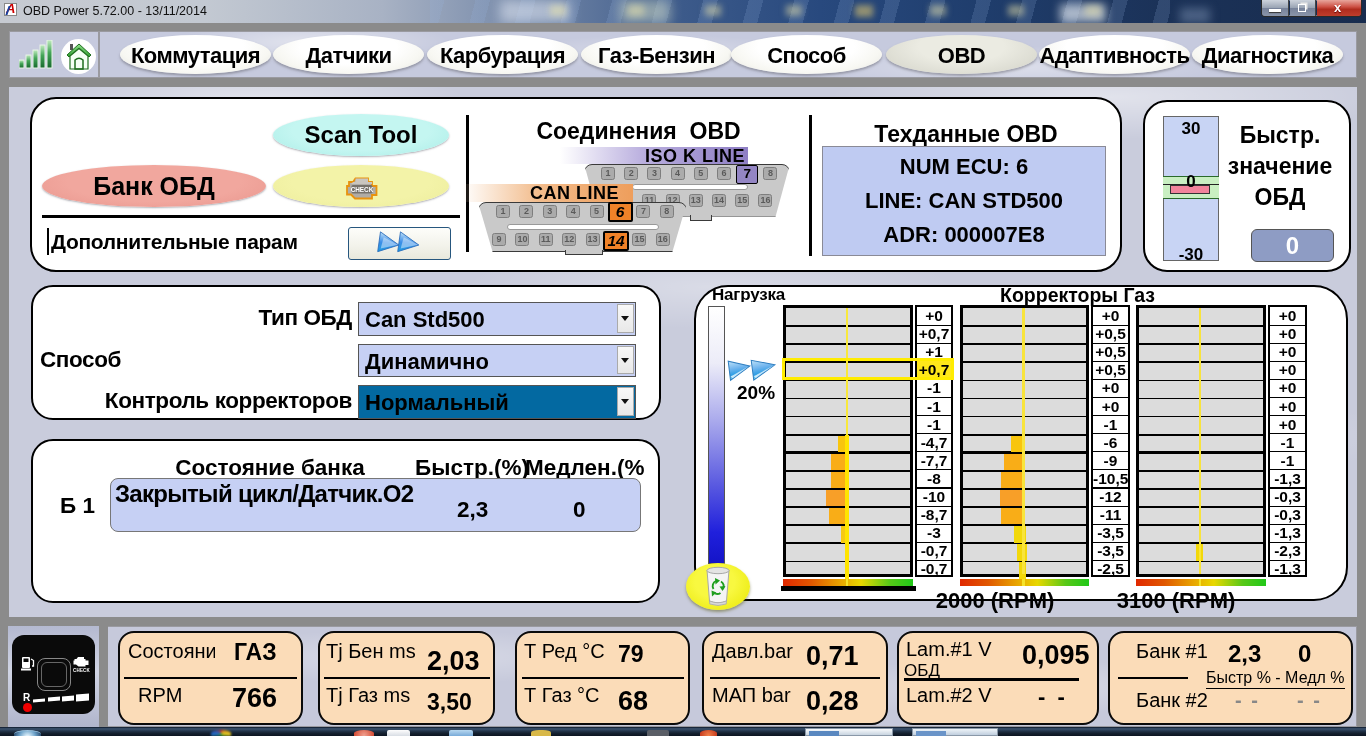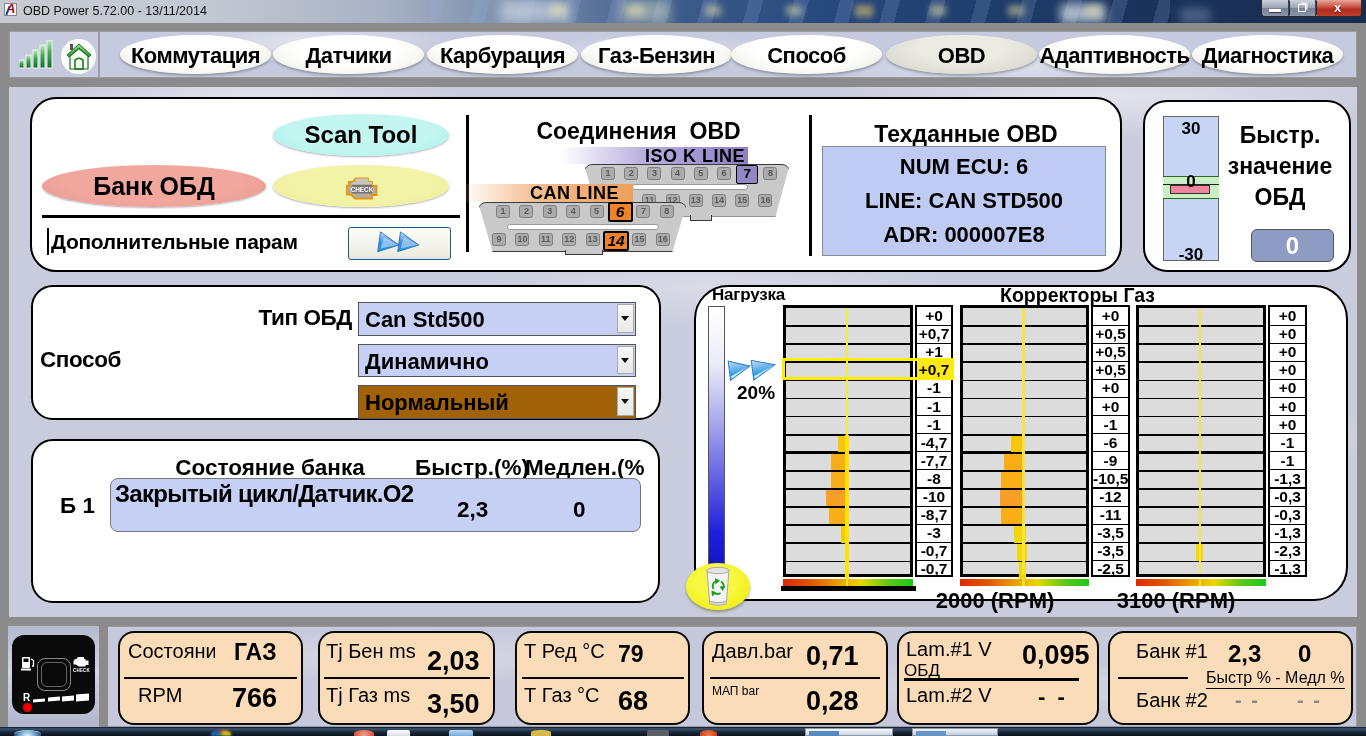--- a/index.html
+++ b/index.html
@@ -221,21 +221,22 @@
    <div class="abs" style="left:3px;top:11px;width:0;height:0;border-left:4.5px solid transparent;border-right:4.5px solid transparent;border-top:5.5px solid #111"></div>
  </div>
 </div>
 <div class="abs b" style="left:40px;top:346.5px;width:312px;text-align:left;font-size:22.5px;letter-spacing:-0.4px">Способ</div>
 <div class="abs" style="left:358px;top:343.5px;width:278px;height:33.5px;background:#c6d0f4;border:1.5px solid #555">
  <div class="abs b" style="left:6px;top:4px;font-size:22px">Динамично</div>
  <div class="abs" style="right:1px;top:1px;width:17px;height:28.5px;background:linear-gradient(#f8f8f8,#e8e8e8);border:1px solid #aaa">
    <div class="abs" style="left:3px;top:11px;width:0;height:0;border-left:4.5px solid transparent;border-right:4.5px solid transparent;border-top:5.5px solid #111"></div>
  </div>
 </div>
-<div class="abs" style="left:358px;top:385px;width:278px;height:33.5px;background:#a16207;border:1.5px solid #555">
+<div class="abs b" style="left:40px;top:388px;width:312px;text-align:right;font-size:22.5px;letter-spacing:-0.4px">Контроль корректоров</div>
+<div class="abs" style="left:358px;top:385px;width:278px;height:33.5px;background:#0369a1;border:1.5px solid #555">
  <div class="abs b" style="left:6px;top:4px;font-size:22px">Нормальный</div>
  <div class="abs" style="right:1px;top:1px;width:17px;height:28.5px;background:linear-gradient(#f8f8f8,#e8e8e8);border:1px solid #aaa">
    <div class="abs" style="left:3px;top:11px;width:0;height:0;border-left:4.5px solid transparent;border-right:4.5px solid transparent;border-top:5.5px solid #111"></div>
  </div>
 </div>
 
 <div class="panel" style="left:31px;top:439px;width:629px;height:164px;"></div>
 <div class="abs b" style="left:130px;top:455px;width:280px;text-align:center;font-size:22.5px">Состояние банка</div>
 <div class="abs b" style="left:415px;top:455px;font-size:22.5px">Быстр.(%)</div>
 <div class="abs b" style="left:525px;top:455px;font-size:22.5px">Медлен.(%</div>
@@ -499,32 +500,32 @@
 <div class="abs" style="left:128px;top:640px;width:87px;font-size:20px;overflow:hidden;white-space:nowrap">Состояние</div>
 <div class="abs b" style="left:234px;top:639px;font-size:23px">ГАЗ</div>
 <div class="abs" style="left:124px;top:676.5px;width:173px;height:2.5px;background:#000"></div>
 <div class="abs" style="left:138px;top:684px;font-size:20px">RPM</div>
 <div class="abs b" style="left:232px;top:683px;font-size:27px">766</div>
 
 <div class="abs" style="left:326px;top:640px;font-size:20px">Tj Бен ms</div>
 <div class="abs b" style="left:427px;top:646px;font-size:27px">2,03</div>
 <div class="abs" style="left:324px;top:676.5px;width:166px;height:2.5px;background:#000"></div>
 <div class="abs" style="left:326px;top:684px;font-size:20px">Tj Газ ms</div>
-<div class="abs b" style="left:427px;top:689px;font-size:27px">3,50</div>
+<div class="abs b" style="left:427px;top:689px;font-size:23px">3,50</div>
 
 <div class="abs" style="left:524px;top:640px;font-size:20px">Т Ред °C</div>
 <div class="abs b" style="left:618px;top:641px;font-size:23px">79</div>
 <div class="abs" style="left:522px;top:676.5px;width:162px;height:2.5px;background:#000"></div>
 <div class="abs" style="left:524px;top:684px;font-size:20px">Т Газ °C</div>
 <div class="abs b" style="left:618px;top:686px;font-size:27px">68</div>
 
 <div class="abs" style="left:712px;top:640px;font-size:20px">Давл.bar</div>
 <div class="abs b" style="left:806px;top:641px;font-size:27px">0,71</div>
 <div class="abs" style="left:710px;top:676.5px;width:170px;height:2.5px;background:#000"></div>
-<div class="abs" style="left:712px;top:684px;font-size:12px">МАП bar</div>
+<div class="abs" style="left:712px;top:684px;font-size:20px">МАП bar</div>
 <div class="abs b" style="left:806px;top:686px;font-size:27px">0,28</div>
 
 <div class="abs" style="left:906px;top:638px;font-size:20px">Lam.#1 V</div>
 <div class="abs b" style="left:1022px;top:640px;font-size:27px">0,095</div>
 <div class="abs" style="left:904px;top:661px;font-size:17px">ОБД</div>
 <div class="abs" style="left:904px;top:678px;width:175px;height:2.5px;background:#000"></div>
 <div class="abs" style="left:906px;top:684px;font-size:20px">Lam.#2 V</div>
 <div class="abs b" style="left:1038px;top:684px;font-size:22px;letter-spacing:3px">- -</div>
 
 <div class="abs" style="left:1136px;top:640px;font-size:20px">Банк #1</div>

